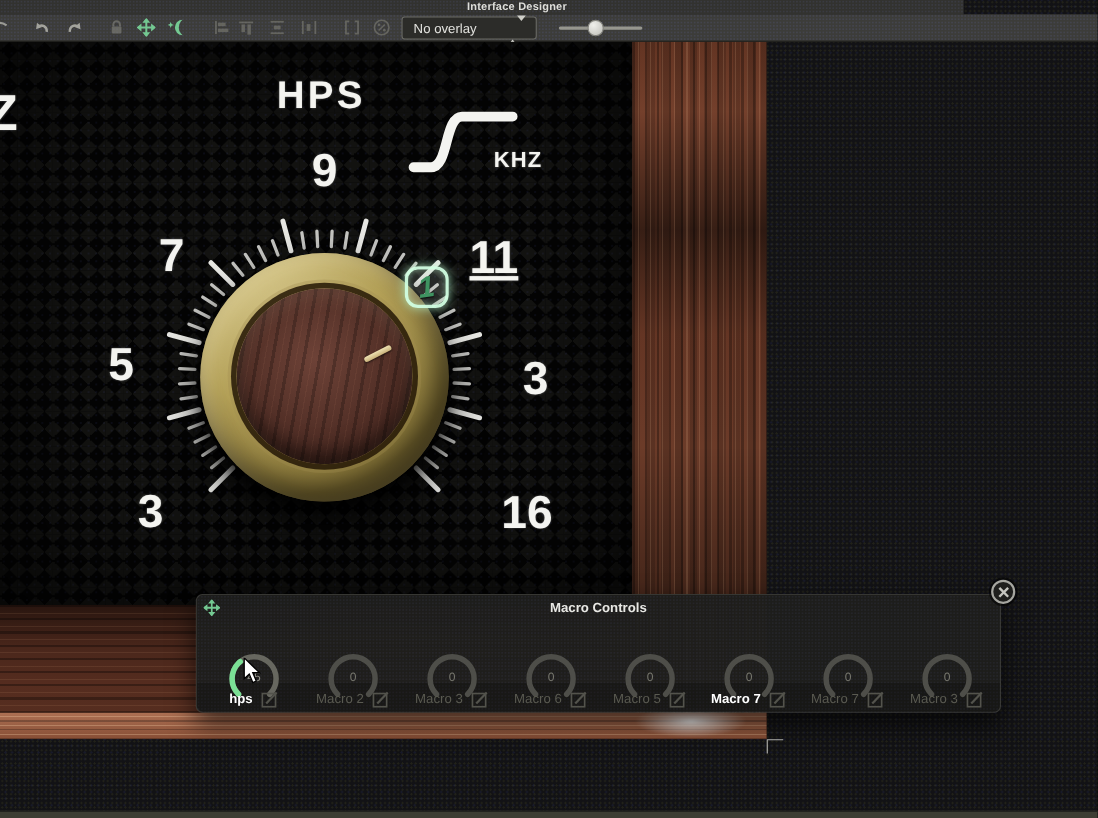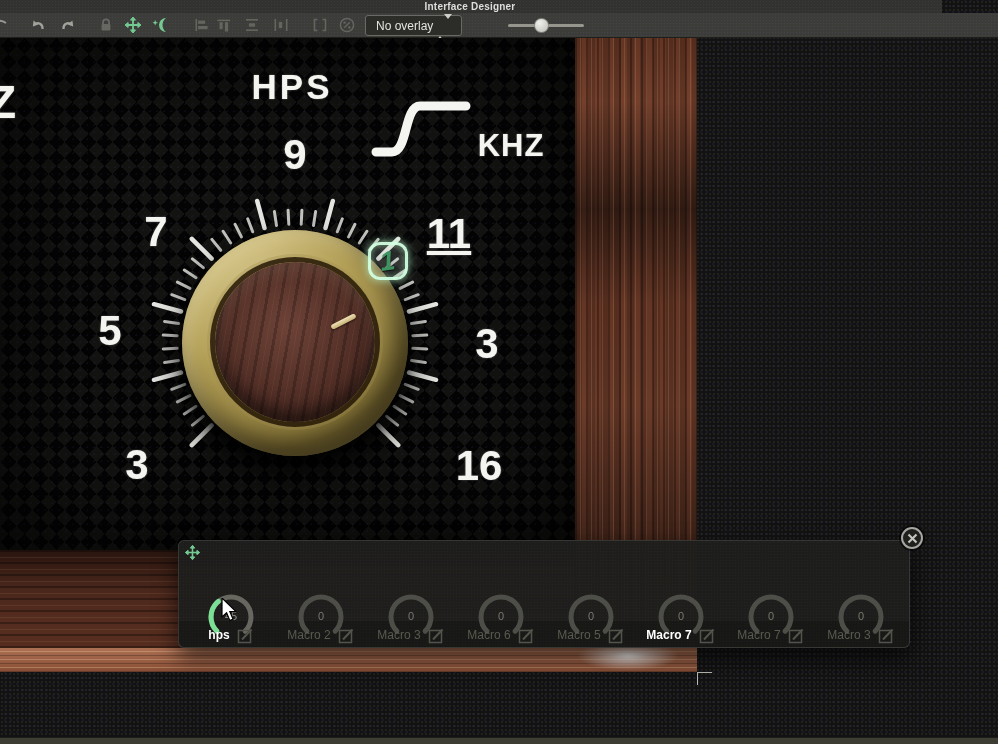--- a/index.html
+++ b/index.html
@@ -11,40 +11,40 @@
     background-image:
       radial-gradient(rgba(130,130,50,0.14) 1px, transparent 1px),
       radial-gradient(rgba(70,85,190,0.12) 1px, transparent 1px);
     background-size:4px 4px, 6px 6px;
     background-position:0 0, 2px 3px;
   }
   .abs { position:absolute; }
 
   
   #titlebar {
-    left:0; top:0; width:942px; height:13px;
+    left:0; top:0; width:876px; height:13px;
     background:#32322f;
     background-image:radial-gradient(rgba(90,95,150,0.18) 1px, transparent 1px);
     background-size:3px 3px;
   }
   #titlebar .wtitle {
     position:absolute; left:370px; top:1px; width:200px; text-align:center;
     font-size:10px; font-weight:bold; color:#dededa; letter-spacing:0.2px;
   }
   #toolbar {
     left:0; top:13px; width:998px; height:25px;
     background:#3c3c39;
     background-image:radial-gradient(rgba(95,100,160,0.20) 1px, transparent 1px);
     background-size:3px 3px;
     border-bottom:1px solid #1e1e1c;
   }
   .tbi { position:absolute; top:50%; transform:translate(-50%,-50%); display:flex; align-items:center; justify-content:center; }
   .dim { opacity:0.55; }
   #overlay-dd {
-    position:absolute; left:365px; top:2px; width:97px; height:21px;
+    position:absolute; left:365px; top:2px; width:123px; height:21px;
     background:#2c2c29; border:1px solid #6a6a64; border-radius:3px;
     display:flex; align-items:center; padding-left:10px; cursor:default;
   }
   #overlay-dd .ddtext { font-size:12px; color:#e2e2de; }
   #overlay-dd .ddarrows { position:absolute; right:9px; top:3px; }
   .tri-up { width:0; height:0; border-left:4px solid transparent; border-right:4px solid transparent; border-bottom:5px solid #cfcfc9; margin-bottom:3px; }
   .tri-dn { width:0; height:0; border-left:4px solid transparent; border-right:4px solid transparent; border-top:5px solid #cfcfc9; }
   #zoom-slider-track {
     position:absolute; left:508px; top:11px; width:76px; height:3px;
     background:#96968e; border-radius:2px;
@@ -92,21 +92,21 @@
   #wood-gloss {
     position:absolute; left:578px; top:606px; width:100px; height:26px;
     background:radial-gradient(ellipse at 50% 45%, rgba(255,255,255,0.95), rgba(255,255,255,0.35) 45%, transparent 72%);
     filter:blur(1px);
   }
 
   
   .bigtext { position:absolute; transform:translate(-50%,-50%); color:#f4f4f0; font-weight:bold; text-shadow:0 0 2px rgba(255,255,255,0.35); white-space:nowrap; }
   .num { font-size:42px; }
   #hps-title { font-size:35px; letter-spacing:3px; }
-  #khz-label { font-size:31px; letter-spacing:1px;margin-left:40px; }
+  #khz-label { font-size:20px; letter-spacing:1px; }
   #edge-z { font-size:46px; }
   #knob-ticks { position:absolute; left:125px; top:134px; width:340px; height:340px; }
   #knob-ring {
     position:absolute; left:182px; top:192px; width:226px; height:226px; border-radius:50%;
     background:radial-gradient(circle at 36% 28%, #d9cb90, #b3a057 40%, #7d6c32 72%, #93804a 92%);
     box-shadow:0 18px 34px rgba(0,0,0,0.85), 0 6px 12px rgba(0,0,0,0.6),
                inset -10px -14px 22px rgba(0,0,0,0.5), inset 8px 10px 16px rgba(255,243,200,0.35);
   }
   #knob-center {
     position:absolute; left:215px; top:224px; width:160px; height:160px; border-radius:50%;
@@ -363,20 +363,21 @@
     <span id="macro-move">
       <svg width="15" height="15" fill="#74c992" stroke="#74c992">
         <line x1="7.5" y1="3" x2="7.5" y2="12" stroke-width="1.6"></line>
           <line x1="3" y1="7.5" x2="12" y2="7.5" stroke-width="1.6"></line>
         <polygon points="7.5,0.3 9.7,3.1 5.3,3.1"></polygon>
           <polygon points="7.5,14.7 9.7,11.9 5.3,11.9"></polygon>
         <polygon points="0.3,7.5 3.1,5.3 3.1,9.7"></polygon>
           <polygon points="14.7,7.5 11.9,5.3 11.9,9.7"></polygon>
       </svg>
     </span>
+    <div id="macro-title">Macro Controls</div>
     <div id="macro-label-band"></div>
 
     <div id="macro-row">
 
       <div class="macro-cell">
         <div class="mknob">
           <svg width="48" height="48" viewBox="0 0 48 48">
               <path class="arc-bg bright" d="M9.86 38.14 A20 20 0 1 1 38.14 38.14" pathLength="270"></path>
               <path class="arc-val" d="M9.86 38.14 A20 20 0 1 1 38.14 38.14" pathLength="270" stroke-dasharray="96 270" stroke="#7be095"></path>
             </svg>

